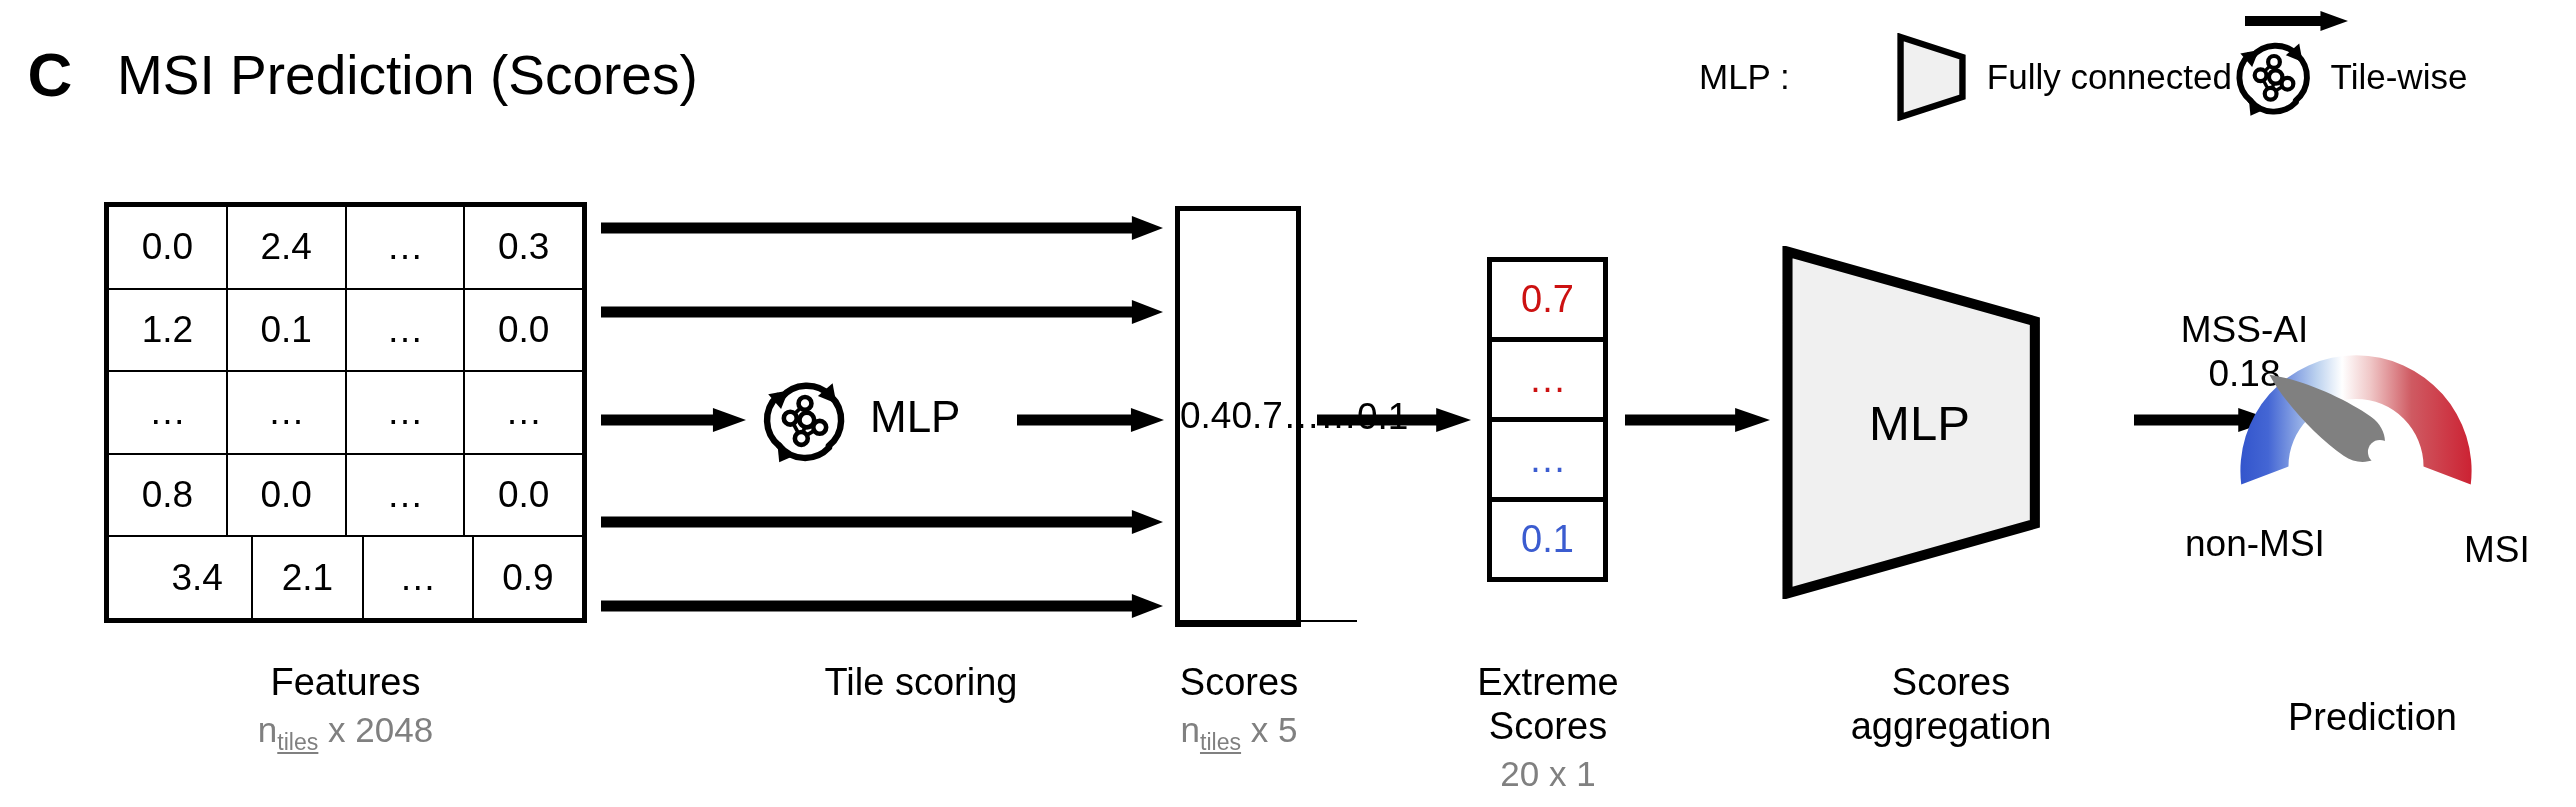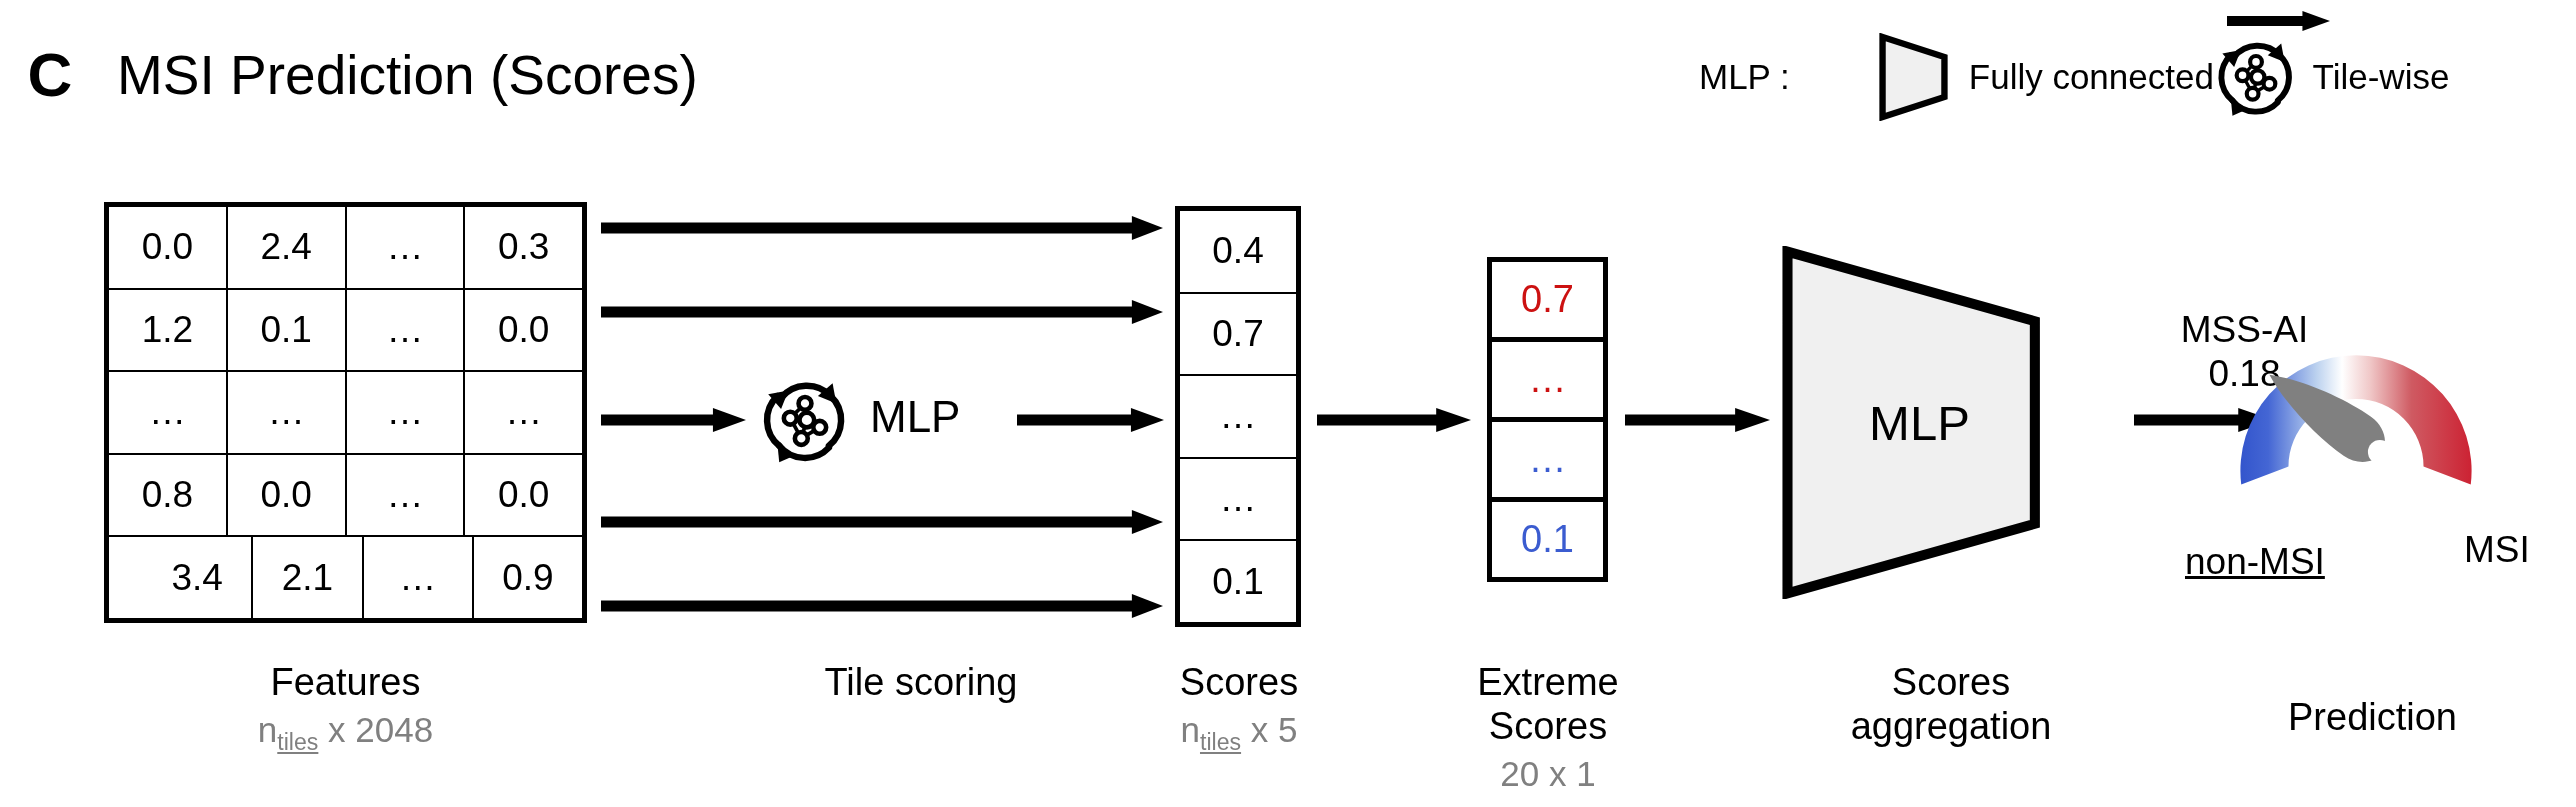--- a/index.html
+++ b/index.html
@@ -40,21 +40,21 @@
     position: absolute;
     left: 1699px;
     top: 33px;
     height: 88px;
     display: flex;
     align-items: center;
     gap: 0px;
   }
   #legend-prefix {
     font-size: 35px;
-    margin-right: 31px;
+    margin-right: 49px;
     white-space: nowrap;
   }
   .legend-entry {
     display: flex;
     align-items: center;
   }
   .legend-label {
     font-size: 35px;
     white-space: nowrap;
   }
@@ -112,21 +112,21 @@
   
   #scores-column {
     position: absolute;
     left: 1175px;
     top: 206px;
     width: 126px;
     height: 421px;
     border: 5.5px solid #000;
     box-sizing: border-box;
     display: flex;
-    flex-direction: column;
+    flex-direction: row;
   }
   #scores-column .score-cell {
     flex: 1 1 0;
     border-bottom: 2.7px solid #000;
     display: flex;
     align-items: center;
     justify-content: center;
     font-size: 37px;
   }
   #scores-column .score-cell:last-child { border-bottom: none; }
@@ -183,24 +183,23 @@
     top: 264px;
     width: 183px;
     text-align: center;
     font-size: 37px;
     line-height: 1.2;
     margin-top: 44px;
   }
   #gauge-left-label {
     position: absolute;
     left: 2185px;
-    top: 541px;
+    top: 523px;
     font-size: 37px;
     white-space: nowrap;
-    text-decoration: underline;
   }
   #gauge-right-label {
     position: absolute;
     left: 2464px;
     top: 529px;
     font-size: 37px;
     white-space: nowrap;
   }
 
   

